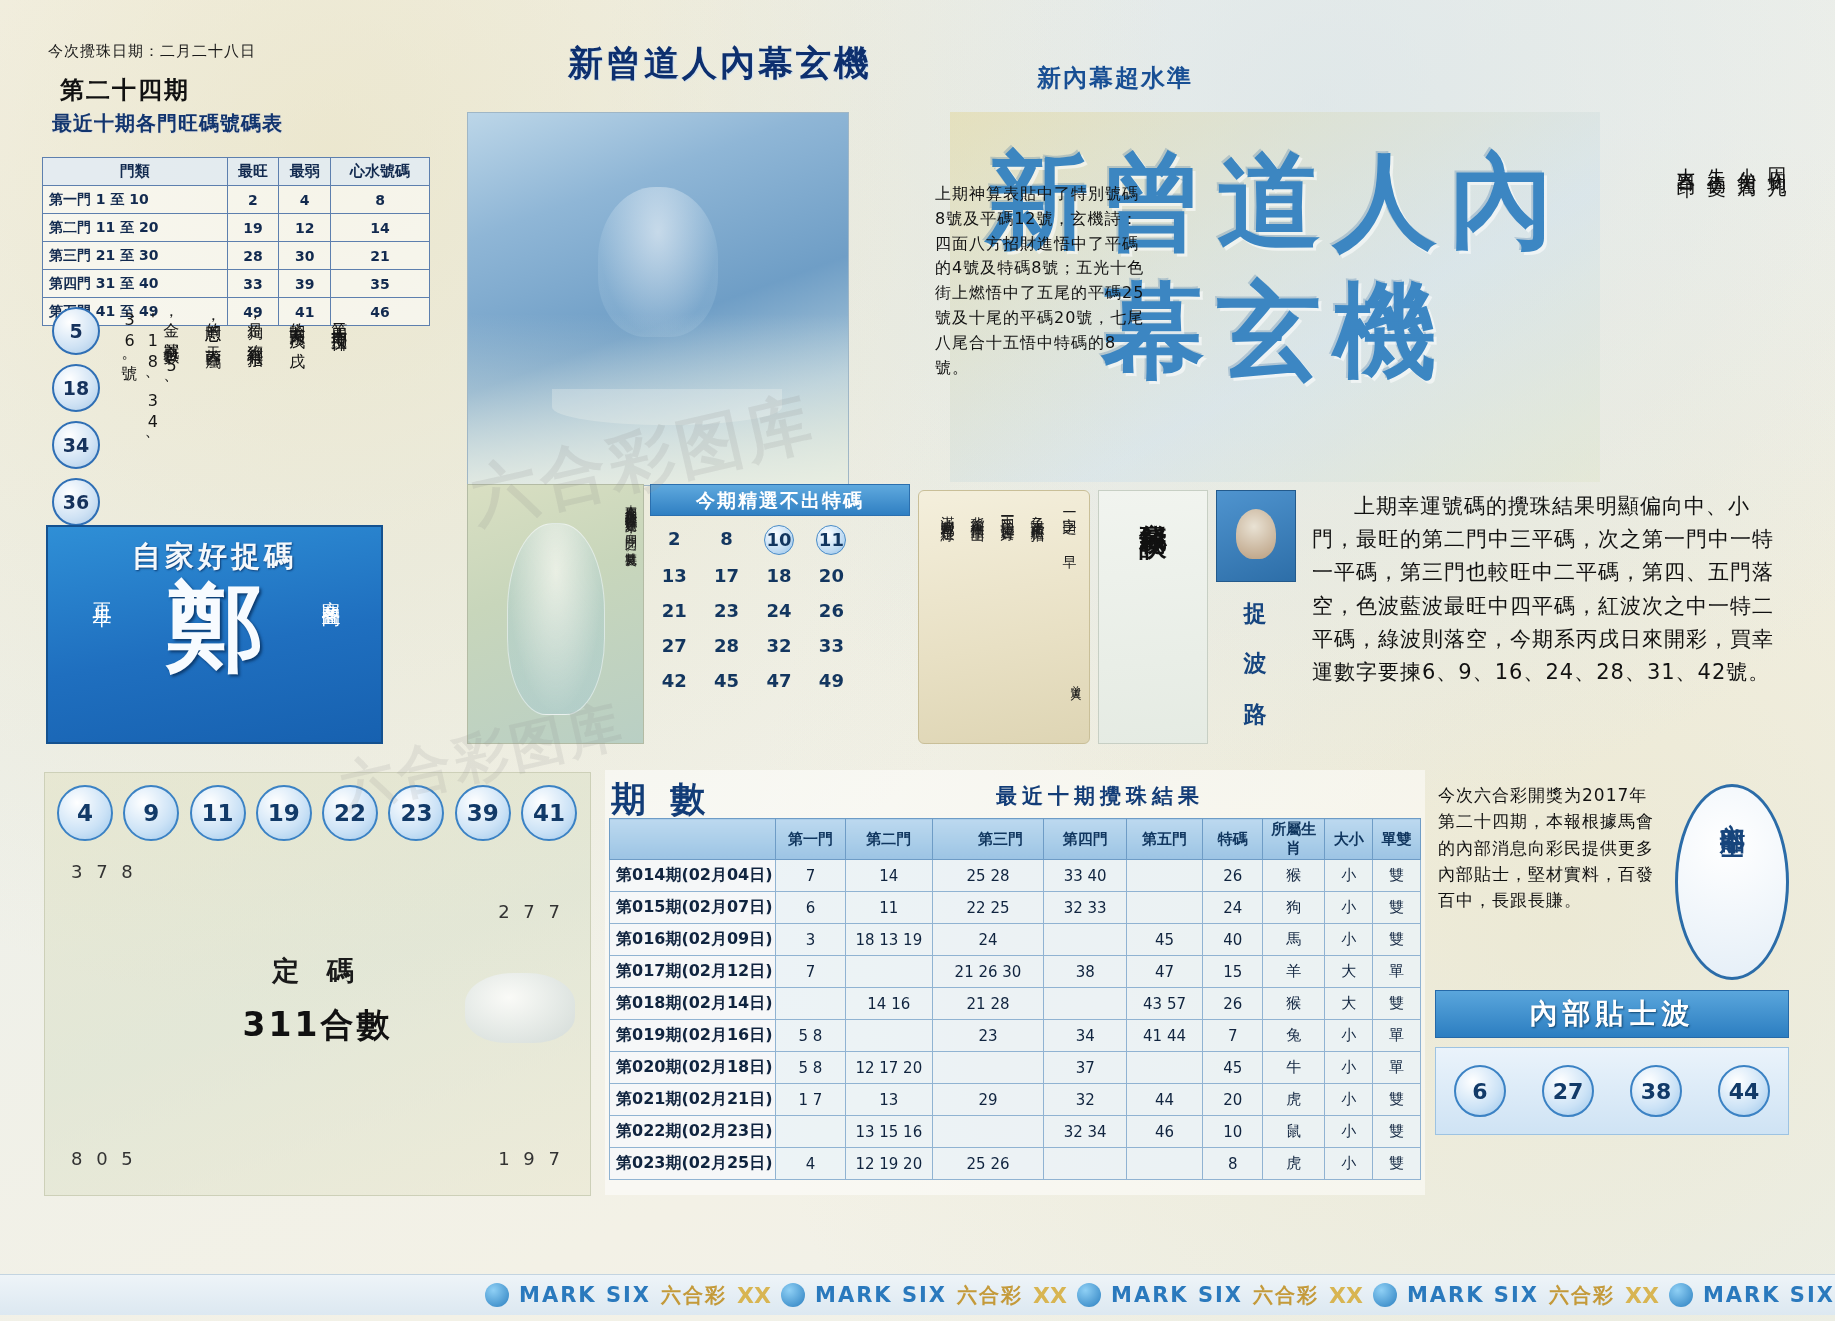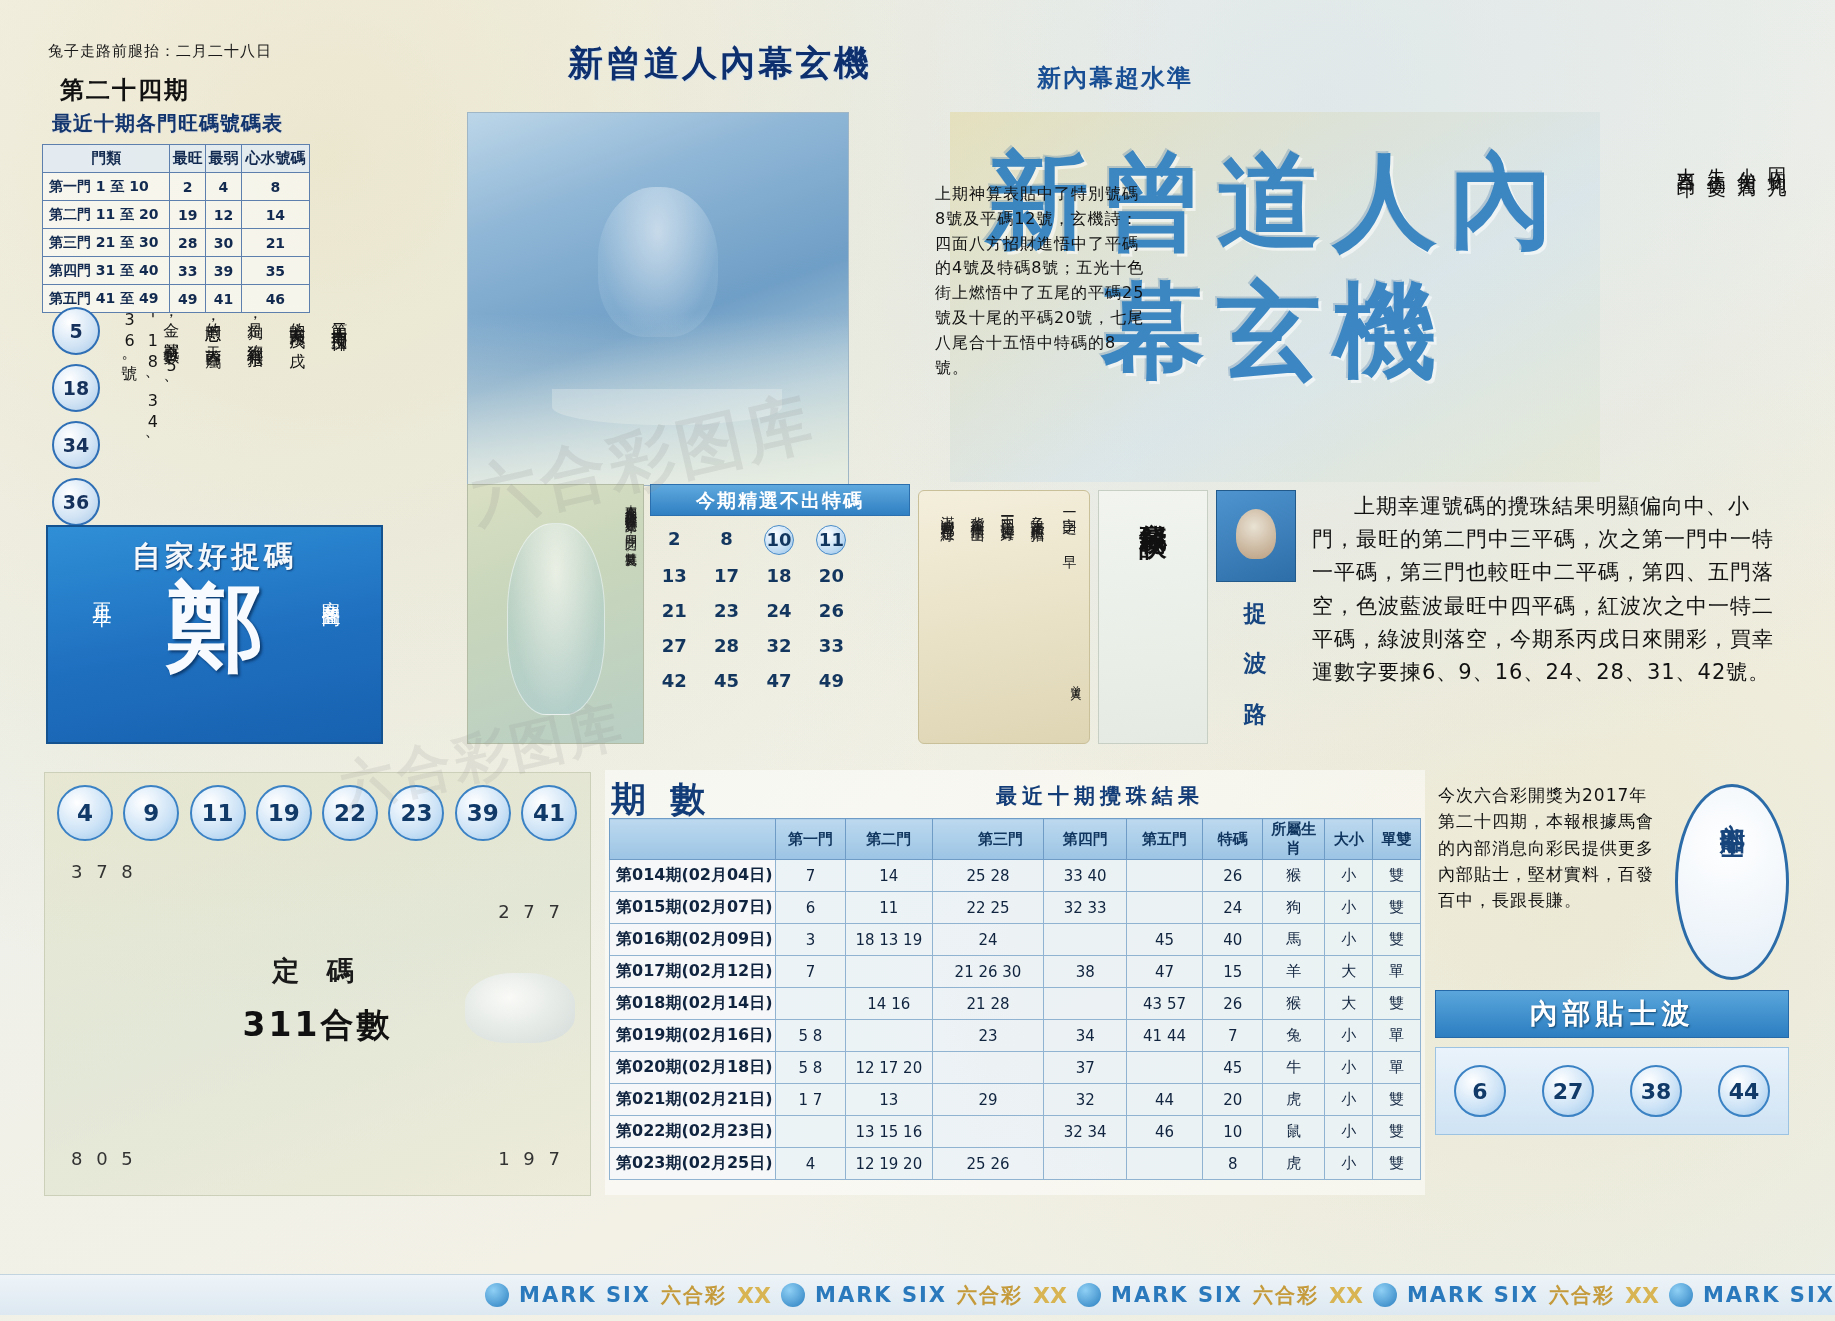--- a/index.html
+++ b/index.html
@@ -29,21 +29,21 @@
     text-shadow:1px 1px 0 #cfe0ef;
   }
   .hdr-sub{
     position:absolute;left:945px;top:50px;width:280px;text-align:center;
     font-size:24px;font-weight:bold;color:#184f94;letter-spacing:2px;
   }
 
   
   .tbl-wrap{position:absolute;left:12px;top:98px;width:330px;}
   .tbl-title{font-size:20px;font-weight:bold;color:#12356e;letter-spacing:1px;padding-left:10px;text-shadow:.5px .5px 0 #ddd;}
-  table.stats{border-collapse:collapse;margin-top:7px;width:268px;background:rgba(255,255,255,.55);}
+  table.stats{border-collapse:collapse;margin-top:20px;width:388px;background:rgba(255,255,255,.55);}
   table.stats td,table.stats th{
     border:1px solid #5d7fae;font-size:14px;text-align:center;height:25px;color:#122a4f;font-weight:bold;
   }
   table.stats th{background:rgba(215,228,242,.6);font-size:15px;}
   table.stats td.lbl{text-align:left;padding-left:6px;font-size:14px;}
 
   
   .ballcol{position:absolute;left:22px;top:295px;width:60px;}
   .ball{
     width:44px;height:44px;border-radius:50%;
@@ -318,21 +318,21 @@
     font-size:54px;color:rgba(140,140,140,.15);font-weight:bold;
     transform:rotate(-13deg);pointer-events:none;letter-spacing:4px;
   }
 </style>
 </head>
 <body>
 
 <div class="page">
 <div class="sheet">
 
-  <div class="hdr-date">兔子走路前腿抬：二月二十八日</div>
+  <div class="hdr-date">今次攪珠日期：二月二十八日</div>
   <div class="hdr-issue">第二十四期</div>
   <div class="hdr-title">新曾道人內幕玄機</div>
   <div class="hdr-sub">新內幕超水準</div>
 
   <div class="tbl-wrap">
     <div class="tbl-title">最近十期各門旺碼號碼表</div>
     <table class="stats">
       <tbody>
             <tr>
         <th>門類</th>

